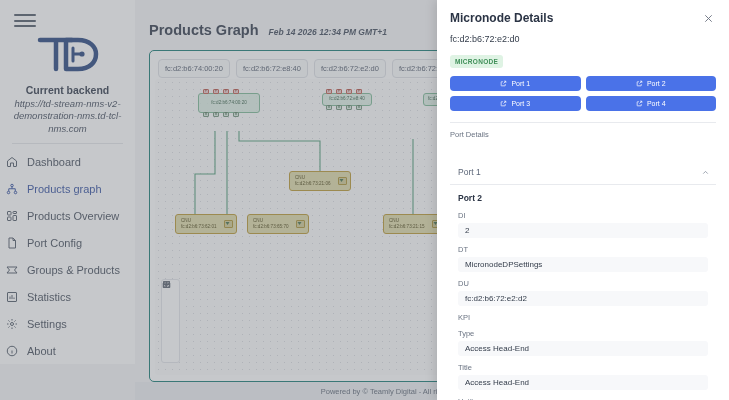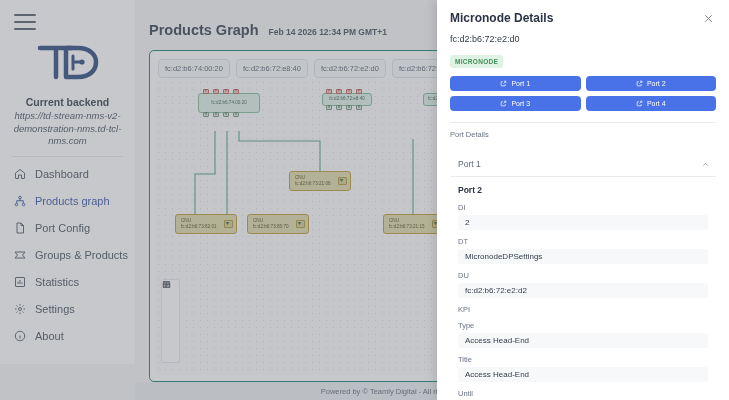--- a/index.html
+++ b/index.html
@@ -44,36 +44,36 @@
   }
   .backend-url {
     font-size: 9.5px; font-style: italic; color: #3c4657; line-height: 1.32;
     word-break: break-word;
   }
   .sb-divider { height:1px; background:#e3e5e9; margin: 8px 12px 4px 12px; }
 
   .nav { display:flex; flex-direction: column; padding: 0 0 0 0; }
   .nav-item {
     display:flex; align-items:center; gap: 8px;
-    height: 27px; padding-left: 13px;
+    height: 27px; padding-left: 5px;
     font-size: 11px; color: #3f4856;
     cursor: pointer; white-space: nowrap;
   }
   .nav-item .ic { width:14px; height:14px; flex:0 0 14px; display:flex; align-items:center; justify-content:center;}
   .nav-item.active { color: #2d4b9e; }
   .nav-item.active .ic svg { stroke: #2d4b9e; }
 
   
   .main {
     flex: 1; height: 400px; position: relative; background: #f4f5f7;
     display:flex; flex-direction: column;
   }
   .main-header { padding: 22px 0 0 14px; display:flex; align-items: baseline; gap: 10px;}
   .page-title { font-size: 14.5px; font-weight: bold; color:#2b3445; }
-  .page-date { font-size: 8.5px; font-weight:bold; color:#3c4657; }
+  .page-date { font-size: 8.5px; font-style: italic; font-weight:bold; color:#3c4657; }
 
   .graph-card {
     margin: 12px 10px 0 14px;
     background:#ffffff; border-radius: 5px;
     border: 1px solid #0f766e;
     flex: 1;
     position: relative;
     overflow: hidden;
   }
   .chip-row {
@@ -189,21 +189,21 @@
   }
   .port-btn {
     background:#4a72e8; color:#ffffff; border:none; border-radius:4px;
     height: 15px; font-size: 7px;
     display:flex; align-items:center; justify-content:center; gap:4px;
     cursor:pointer; font-family:"Liberation Sans", sans-serif;
   }
   .port-btn svg { display:block; }
 
   .sect-divider { height:1px; background:#e8eaee; margin: 11px 0 7px 0; }
-  .sect-label { font-size: 7.5px; color:#6a7382; margin-bottom: 13px; }
+  .sect-label { font-size: 7.5px; color:#6a7382; margin-bottom: 21px; }
 
   .accordion-head {
     display:flex; align-items:center; justify-content:space-between;
     padding: 7px 6px 7px 8px;
     border-bottom: 1px solid #e8eaee;
     cursor:pointer;
   }
   .accordion-head .acc-title { font-size: 8.5px; color:#5c6personal; color:#5c6678; }
   .chev { color:#8a93a1; display:flex; }
 
@@ -262,20 +262,31 @@
             <svg width="12" height="12" viewBox="0 0 24 24" fill="none" stroke="#2d4b9e" stroke-width="2">
                 <circle cx="12" cy="5" r="2.5"></circle>
                 <circle cx="5" cy="19" r="2.5"></circle>
                 <circle cx="19" cy="19" r="2.5"></circle>
                 <path d="M12 7.5v4M12 11.5H5.5v5M12 11.5h6.5v5"></path>
               </svg>
           </span>
           <span>Products graph</span>
         </div>
 
+        <div class="nav-item">
+          <span class="ic">
+            <svg width="12" height="12" viewBox="0 0 24 24" fill="none" stroke="#4b5563" stroke-width="2">
+                <rect x="3" y="3" width="7" height="7" rx="1"></rect>
+                <rect x="14" y="3" width="7" height="4" rx="1"></rect>
+                <rect x="3" y="14" width="7" height="7" rx="1"></rect>
+                <rect x="14" y="11" width="7" height="10" rx="1"></rect>
+              </svg>
+          </span>
+          <span>Products Overview</span>
+        </div>
 
         <div class="nav-item">
           <span class="ic">
             <svg width="12" height="12" viewBox="0 0 24 24" fill="none" stroke="#4b5563" stroke-width="2">
                 <path d="M6 2h8l5 5v15H6z"></path>
                 <path d="M14 2v5h5"></path>
               </svg>
           </span>
           <span>Port Config</span>
         </div>

